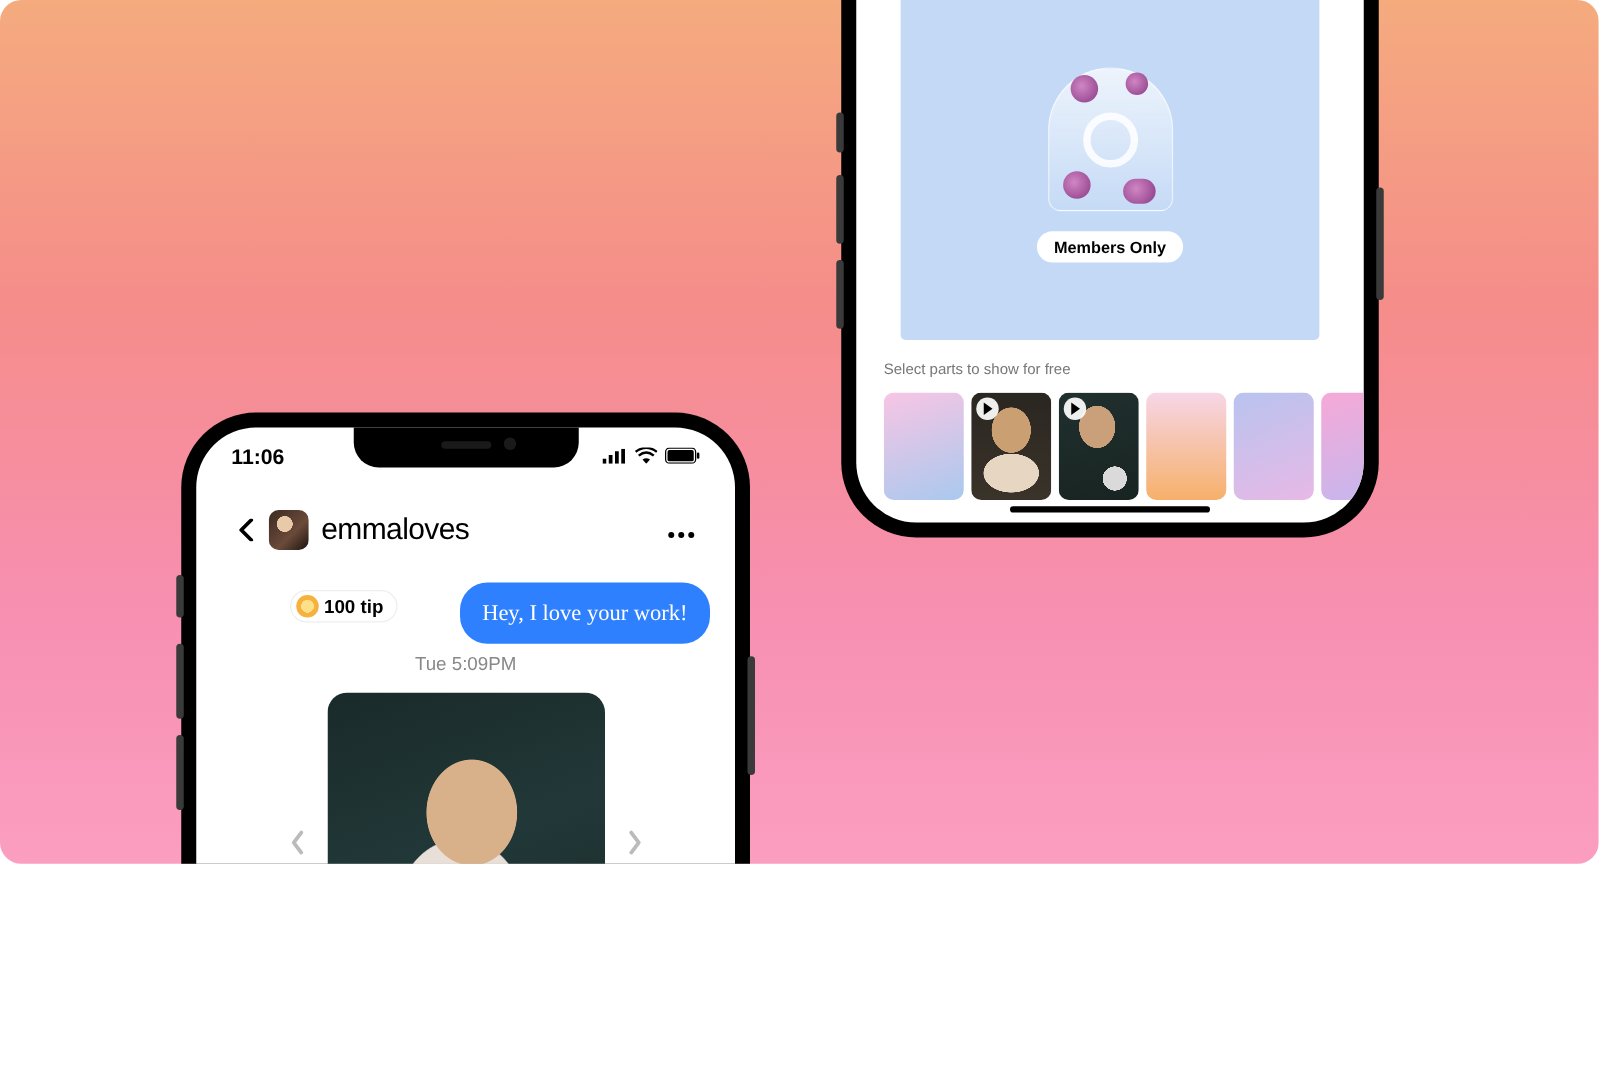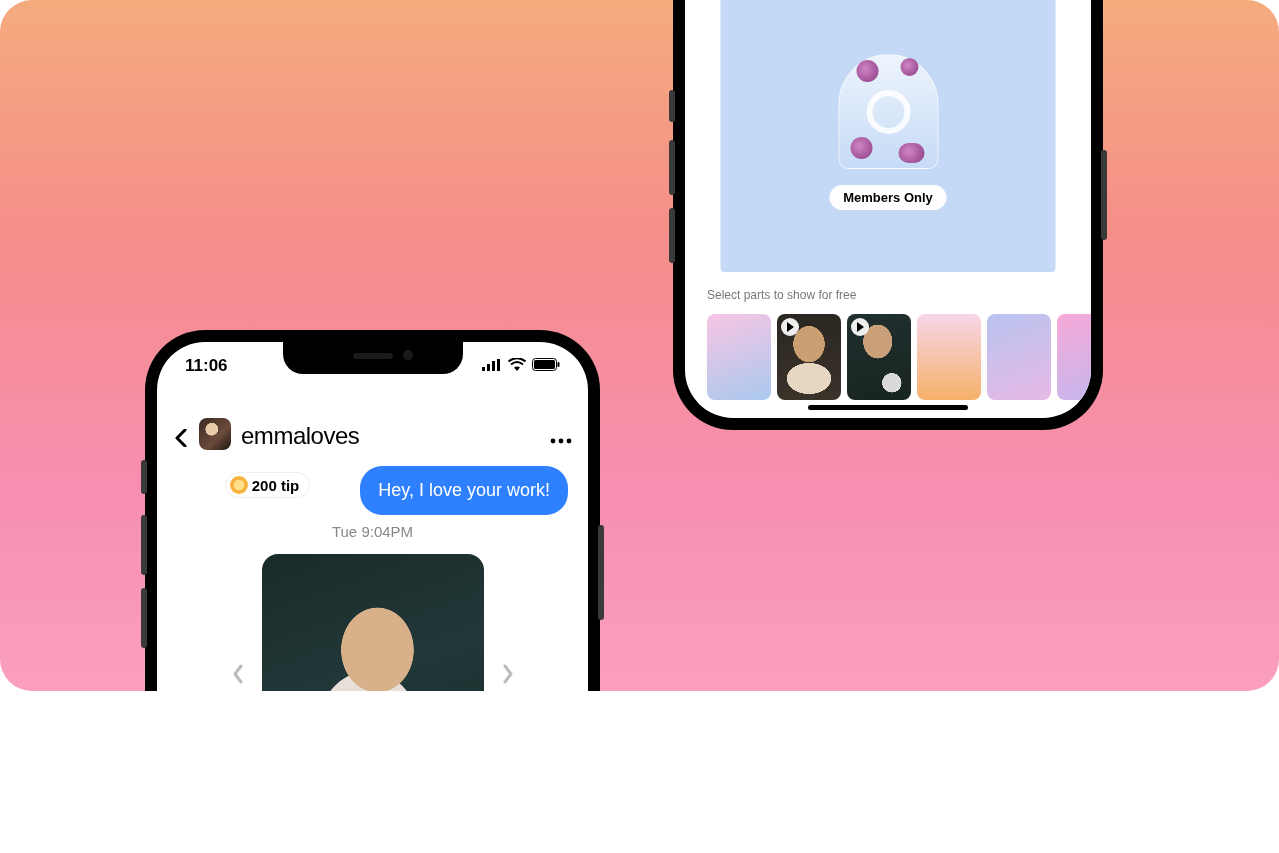--- a/index.html
+++ b/index.html
@@ -9,21 +9,21 @@
     font-family: -apple-system, BlinkMacSystemFont, "Segoe UI", Helvetica, Arial, sans-serif;
     background: #fff;
     overflow: hidden;
     position: relative;
   }
   .stage {
     position: absolute;
     left: 0; top: 0;
     width: 1279px;
     height: 691px;
-    border-radius: 32px;
+    border-radius: 17px;
     background: linear-gradient(180deg, #f5ab7e 0%, #f58d8a 35%, #f78fb1 70%, #fb9ec0 100%);
     overflow: hidden;
   }
 
   
   .phoneA {
     position: absolute;
     left: 145px;
     top: 330px;
     width: 455px;
@@ -87,22 +87,22 @@
     font-weight: 600;
     color: #000;
   }
   .statusRight { display: flex; align-items: center; gap: 6px; }
 
   .chatHeader {
     position: absolute;
     top: 56px; left: 0; right: 4px;
     height: 52px;
     display: flex;
-    align-items: flex-end;
-    padding: 0 12px;
+    align-items: center;
+    padding: 0 28px;
   }
   .chevBack {
     width: 24px; height: 24px;
     display: flex; align-items: center; justify-content: center;
     font-size: 22px; font-weight: 700;
   }
   .avatar {
     width: 32px; height: 32px;
     border-radius: 8px;
     margin-left: 6px;
@@ -159,20 +159,21 @@
     display: inline-block;
     background: #2f80ff;
     color: #fff;
     font-size: 18px;
     padding: 14px 18px;
     border-radius: 22px;
     margin-left: auto;
     margin-right: 0;
     float: right;
     clear: both;
+    font-family: Liberation Serif, serif;
   }
 
   .mediaRow {
     clear: both;
     margin-top: 6px;
     display: flex;
     align-items: center;
     justify-content: center;
     gap: 10px;
   }
@@ -426,26 +427,26 @@
               <circle cx="19" cy="3" r="2.4" fill="#000"></circle>
             </svg>
         </span>
       </div>
 
       <div class="chatBody">
 
         <div style="text-align:right;">
           <span class="tipBadge">
             <span class="coin"></span>
-            <span>200 tip</span>
+            <span>100 tip</span>
           </span>
           <div class="bubbleOut">Hey, I love your work!</div>
         </div>
 
-        <div class="tstamp" style="clear:both; padding-top:8px;">Tue 9:04PM</div>
+        <div class="tstamp" style="clear:both; padding-top:8px;">Tue 5:09PM</div>
 
         <div class="mediaRow">
           <span class="arrowBtn">
             <svg width="12" height="20" viewBox="0 0 12 20">
                 <path d="M9 2 L3 10 L9 18" stroke="#bbb" stroke-width="3" fill="none" stroke-linecap="round" stroke-linejoin="round"></path>
               </svg>
           </span>
           <div class="mediaImg"></div>
           <span class="arrowBtn">
             <svg width="12" height="20" viewBox="0 0 12 20">

